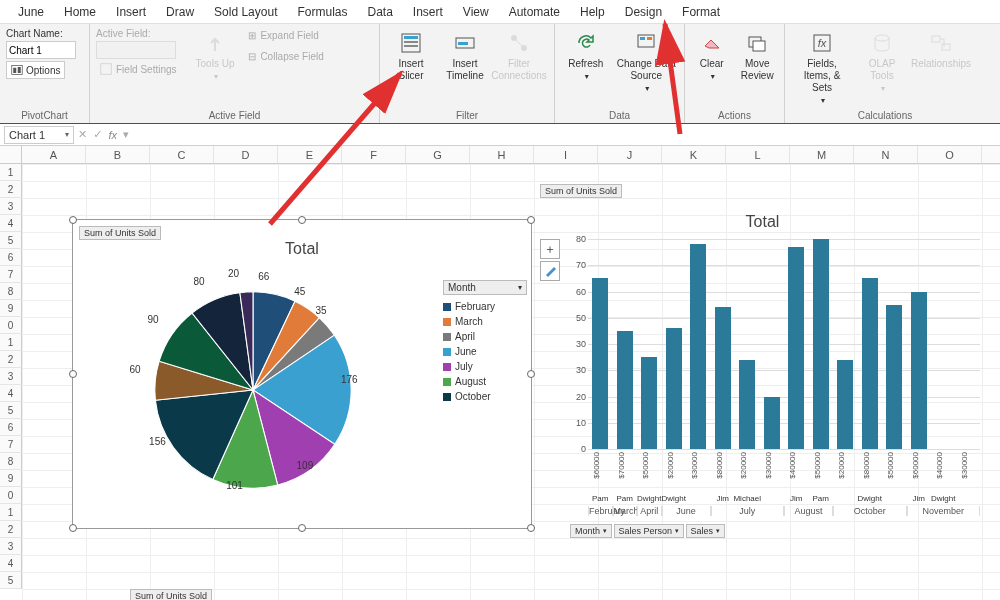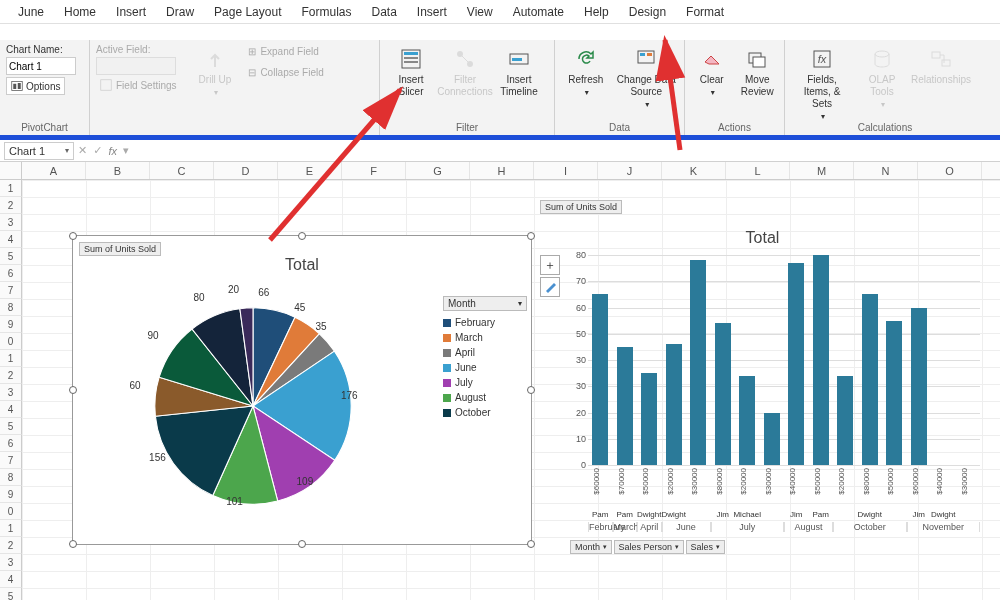--- a/index.html
+++ b/index.html
@@ -4,21 +4,21 @@
 <style>
   * { margin: 0; padding: 0; box-sizing: border-box; font-family: 'Segoe UI', Arial, sans-serif; }
   body { background: #fff; font-size: 11px; color: #333; overflow: hidden; width: 1000px; height: 600px; position: relative; }
 
   
   .menu-bar { height: 24px; background: #fff; display: flex; align-items: center; padding: 0 8px; border-bottom: 1px solid #e0e0e0; }
   .menu-item { padding: 4px 10px; font-size: 12px; cursor: pointer; color: #333; }
   .menu-item.active { color: #0a7a3a; border-bottom: 2px solid #0a7a3a; font-weight: 500; }
 
   
-  .ribbon { height: 100px; background: #f3f3f3; display: flex; border-bottom: 5px solid #1d4ed8; margin-top: 16px; }
+  .ribbon { height: 100px; background: #f3f3f3; display: flex; border-bottom: 1px solid #1d4ed8; }
   .ribbon-group { border-right: 1px solid #d0d0d0; padding: 4px 6px 2px; display: flex; flex-direction: column; position: relative; }
   .ribbon-group-label { position: absolute; bottom: 2px; left: 0; right: 0; text-align: center; font-size: 10px; color: #666; }
   .ribbon-content { flex: 1; display: flex; align-items: flex-start; gap: 4px; }
   .chart-name-box { display: flex; flex-direction: column; gap: 2px; font-size: 10px; }
   .chart-name-box input { width: 70px; height: 18px; font-size: 10px; border: 1px solid #ccc; padding: 0 2px; }
   .options-btn { display: flex; align-items: center; gap: 3px; font-size: 10px; padding: 2px 4px; border: 1px solid #ccc; background: #fff; cursor: pointer; }
   .options-btn svg { width: 12px; height: 12px; }
   .ribbon-btn-large { display: flex; flex-direction: column; align-items: center; width: 50px; padding: 2px; cursor: pointer; font-size: 10px; color: #333; line-height: 1.2; text-align: center; gap: 2px; }
   .ribbon-btn-large.disabled { color: #aaa; opacity: 0.6; cursor: default; }
   .ribbon-btn-large .icon-box { width: 26px; height: 26px; display: flex; align-items: center; justify-content: center; }
@@ -95,21 +95,21 @@
 
 </style>
 </head>
 <body>
 
 <div class="menu-bar">
     <div class="menu-item">June</div>
     <div class="menu-item">Home</div>
     <div class="menu-item">Insert</div>
     <div class="menu-item">Draw</div>
-    <div class="menu-item">Page Layout</div>
+    <div class="menu-item">Sold Layout</div>
     <div class="menu-item">Formulas</div>
     <div class="menu-item">Data</div>
     <div class="menu-item">Insert</div>
     <div class="menu-item">View</div>
     <div class="menu-item">Automate</div>
     <div class="menu-item">Help</div>
     <div class="menu-item">Design</div>
     <div class="menu-item">Format</div>
   </div>
 
@@ -143,67 +143,68 @@
             </svg>
           <span>Field Settings</span>
         </div>
       </div>
       <div class="ribbon-btn-large disabled">
         <div class="icon-box">
             <svg width="20" height="20" viewBox="0 0 20 20" class="ribbon-icon-svg disabled">
               <path d="M10 18V6M6 10l4-4 4 4" stroke="#ccc" fill="none" stroke-width="2"></path>
             </svg>
           </div>
-        <span>Drill Up</span>
+        <span>Tools Up</span>
           <span class="caret">▾</span>
       </div>
       <div class="ribbon-col" style="justify-content:center;gap:6px;">
         <div class="ribbon-btn-small">
             <span>⊞</span>
             <span>Expand Field</span>
           </div>
         <div class="ribbon-btn-small">
             <span>⊟</span>
             <span>Collapse Field</span>
           </div>
       </div>
     </div>
+    <div class="ribbon-group-label">Active Field</div>
   </div>
 
   <div class="ribbon-group" style="width:175px">
     <div class="ribbon-content">
       <div class="ribbon-btn-large">
         <div class="icon-box">
             <svg width="22" height="22" viewBox="0 0 22 22">
               <rect x="2" y="2" width="18" height="18" fill="none" stroke="#555"></rect>
               <rect x="4" y="4" width="14" height="3" fill="#3aa0d0"></rect>
               <rect x="4" y="9" width="14" height="2" fill="#888"></rect>
               <rect x="4" y="13" width="14" height="2" fill="#888"></rect>
             </svg>
           </div>
         <span>Insert Slicer</span>
       </div>
+      <div class="ribbon-btn-large">
+        <div class="icon-box">
+            <svg width="22" height="22" viewBox="0 0 22 22">
+              <rect x="2" y="6" width="18" height="10" fill="none" stroke="#555"></rect>
+              <rect x="4" y="10" width="10" height="3" fill="#3aa0d0"></rect>
+            </svg>
+          </div>
+        <span>Insert Timeline</span>
+      </div>
       <div class="ribbon-btn-large disabled">
         <div class="icon-box">
             <svg width="22" height="22" viewBox="0 0 22 22" class="disabled">
               <circle cx="6" cy="6" r="3" fill="#ccc"></circle>
               <circle cx="16" cy="16" r="3" fill="#ccc"></circle>
               <path d="M8 8l6 6" stroke="#ccc"></path>
             </svg>
           </div>
         <span>Filter Connections</span>
-      </div>
-      <div class="ribbon-btn-large">
-        <div class="icon-box">
-            <svg width="22" height="22" viewBox="0 0 22 22">
-              <rect x="2" y="6" width="18" height="10" fill="none" stroke="#555"></rect>
-              <rect x="4" y="10" width="10" height="3" fill="#3aa0d0"></rect>
-            </svg>
-          </div>
-        <span>Insert Timeline</span>
       </div>
     </div>
     <div class="ribbon-group-label">Filter</div>
   </div>
 
   <div class="ribbon-group" style="width:130px">
     <div class="ribbon-content">
       <div class="ribbon-btn-large">
         <div class="icon-box">
             <svg width="22" height="22" viewBox="0 0 22 22">

